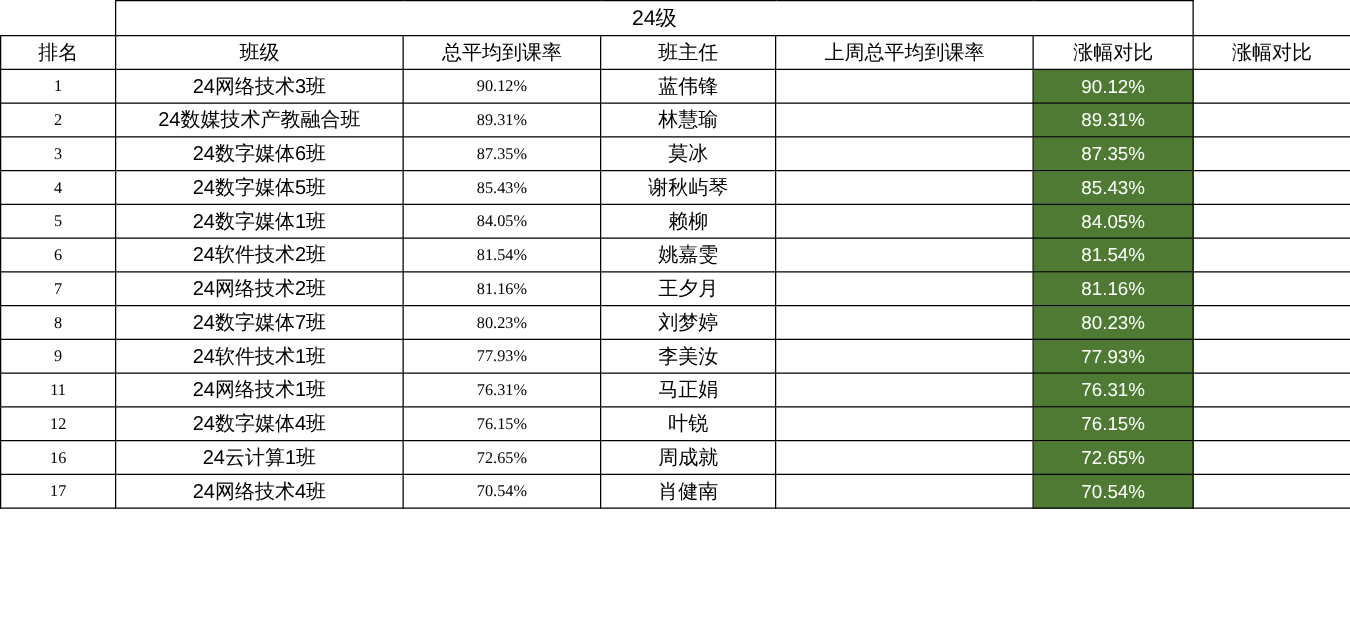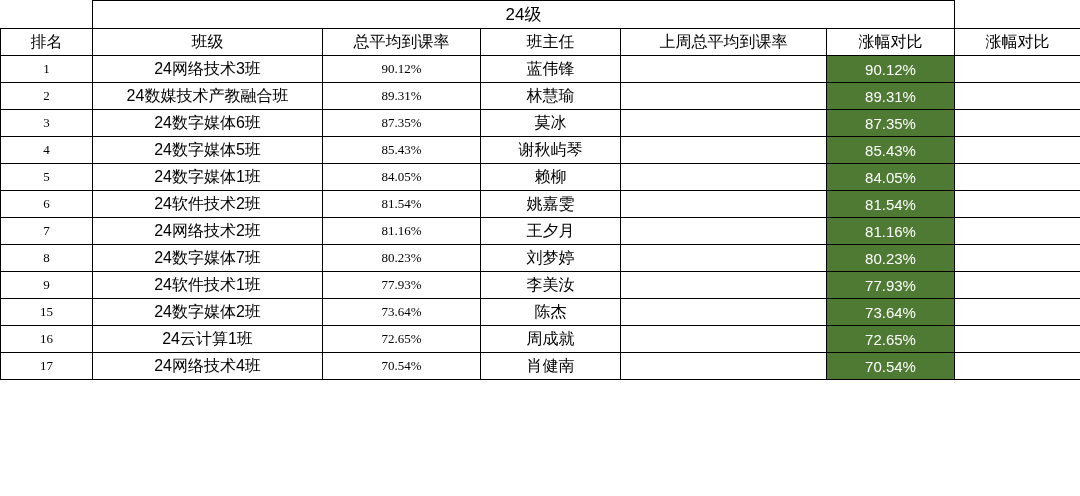--- a/index.html
+++ b/index.html
@@ -191,26 +191,35 @@
         <tr class="body-row">
           <td class="rank">9</td>
           <td class="class">24软件技术1班</td>
           <td class="rate">77.93%</td>
           <td class="teacher">李美汝</td>
           <td class="lastweek"></td>
           <td class="change">77.93%</td>
           <td class="rankcmp"></td>
         </tr>
         <tr class="body-row">
-          <td class="rank">15</td>
-          <td class="class">24数字媒体2班</td>
-          <td class="rate">73.64%</td>
-          <td class="teacher">陈杰</td>
-          <td class="lastweek"></td>
-          <td class="change">73.64%</td>
+          <td class="rank">11</td>
+          <td class="class">24网络技术1班</td>
+          <td class="rate">76.31%</td>
+          <td class="teacher">马正娟</td>
+          <td class="lastweek"></td>
+          <td class="change">76.31%</td>
+          <td class="rankcmp"></td>
+        </tr>
+        <tr class="body-row">
+          <td class="rank">12</td>
+          <td class="class">24数字媒体4班</td>
+          <td class="rate">76.15%</td>
+          <td class="teacher">叶锐</td>
+          <td class="lastweek"></td>
+          <td class="change">76.15%</td>
           <td class="rankcmp"></td>
         </tr>
         <tr class="body-row">
           <td class="rank">16</td>
           <td class="class">24云计算1班</td>
           <td class="rate">72.65%</td>
           <td class="teacher">周成就</td>
           <td class="lastweek"></td>
           <td class="change">72.65%</td>
           <td class="rankcmp"></td>

